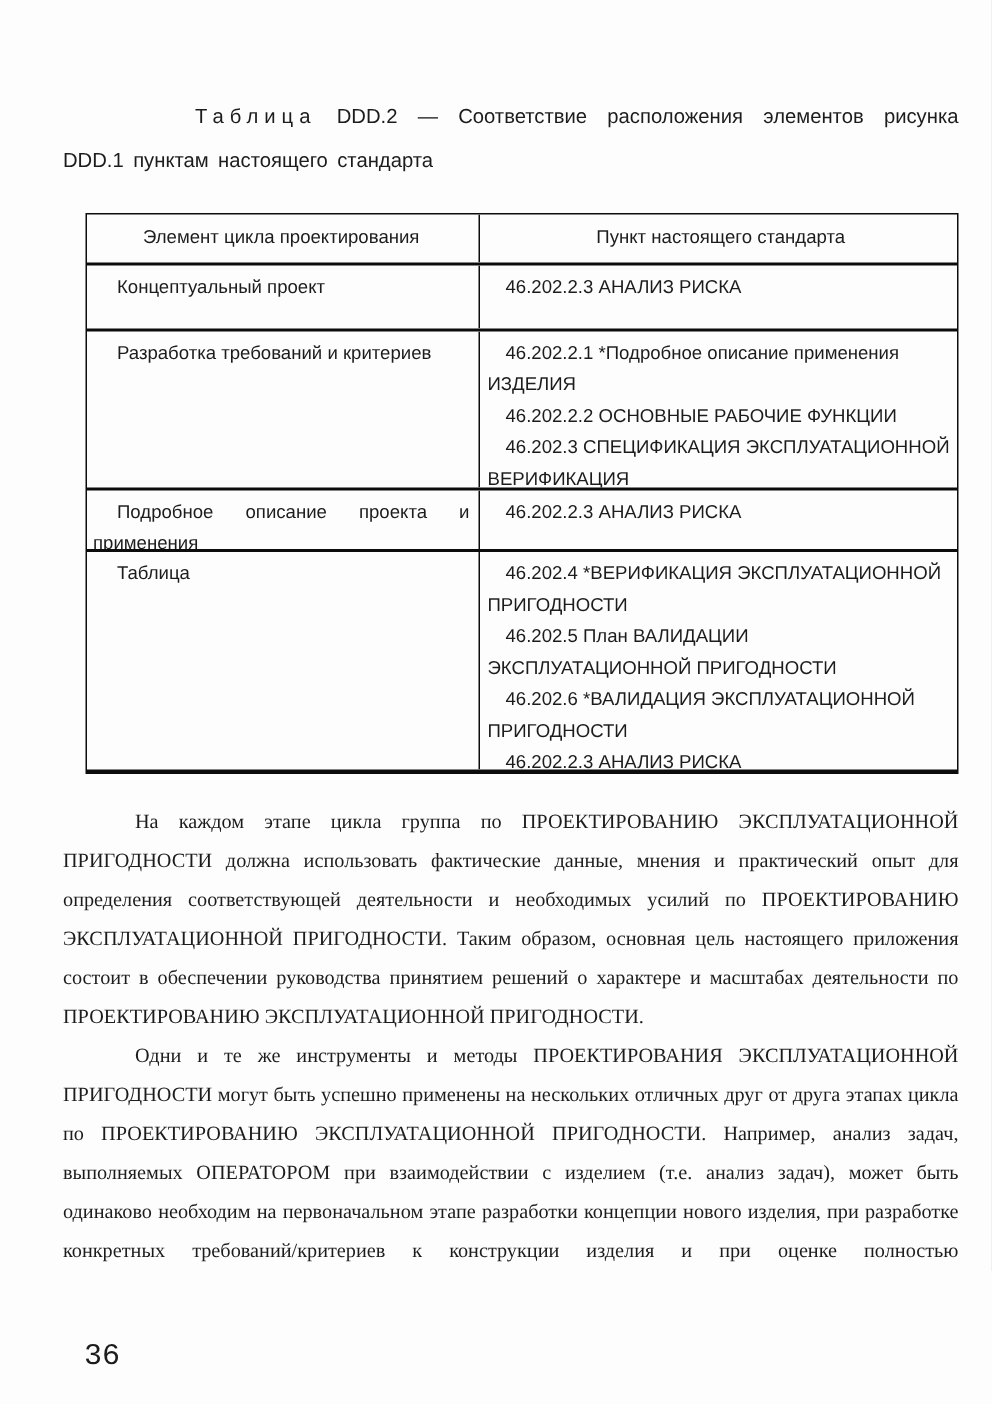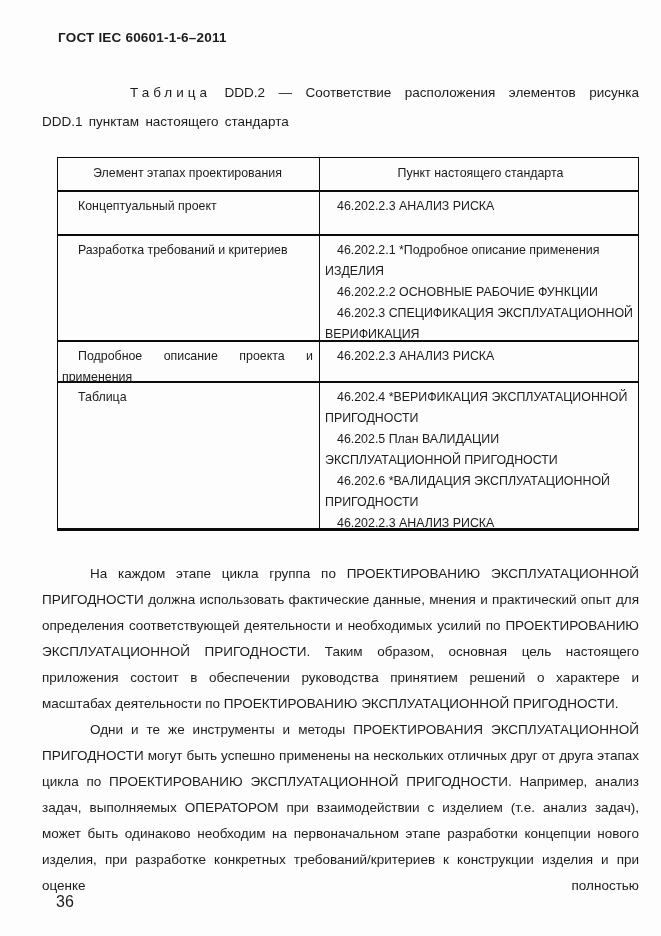--- a/index.html
+++ b/index.html
@@ -54,52 +54,51 @@
     width: 262px;
     border-right: 1.2px solid #0c0c0c;
     padding: 4px 6px 0 4px;
   }
   .c2 { flex: 1; padding: 4px 2px 0 5px; }
   .th { text-align: center; padding-top: 5px; }
   .cell-el { text-align: justify; text-indent: 16px; }
   .clause { text-indent: 12px; }
 
   
-  .bodytext { margin-top: 30px; }
+  .bodytext { margin-top: 19px; font-family: Liberation Serif, serif; }
   .para {
     font-size: 13.5px;
     line-height: 26px;
     text-align: justify;
     text-indent: 48px;
   }
   .para.continues { text-align-last: justify; }
 
   
   .pagenum {
     position: absolute;
     left: 56px;
     top: 893px;
-    font-family: Liberation Sans, sans-serif;
-    font-size: 16px;
+    font-family: Liberation Mono, monospace;
+    font-size: 20px;
     text-align: center;
   }
 </style>
 </head>
 <body>
 
 <div class="page">
 
-  <div class="std-header">ГОСТ IEC 60601-1-6–2011</div>
 
   <p class="caption"><span class="caption-label">Таблица</span> <span>DDD.2</span> <span>— Соответствие расположения элементов рисунка DDD.1 пунктам настоящего стандарта</span></p>
 
   <div class="dtable">
 
     <div class="trow thead">
-      <div class="c1 th">Элемент этапах проектирования</div>
+      <div class="c1 th">Элемент цикла проектирования</div>
       <div class="c2 th">Пункт настоящего стандарта</div>
     </div>
 
     <div class="trow r0">
       <div class="c1">
         <p class="cell-el">Концептуальный проект</p>
       </div>
       <div class="c2">
         <p class="clause">46.202.2.3 АНАЛИЗ РИСКА</p>
       </div>

